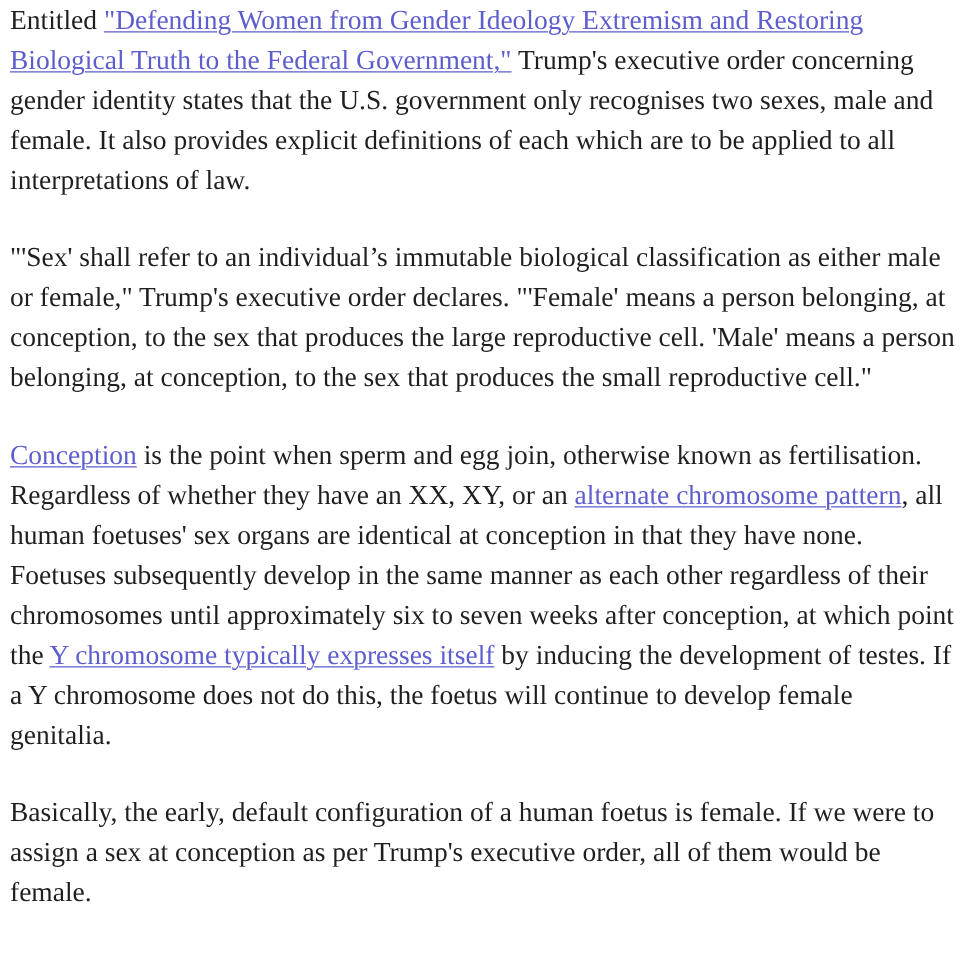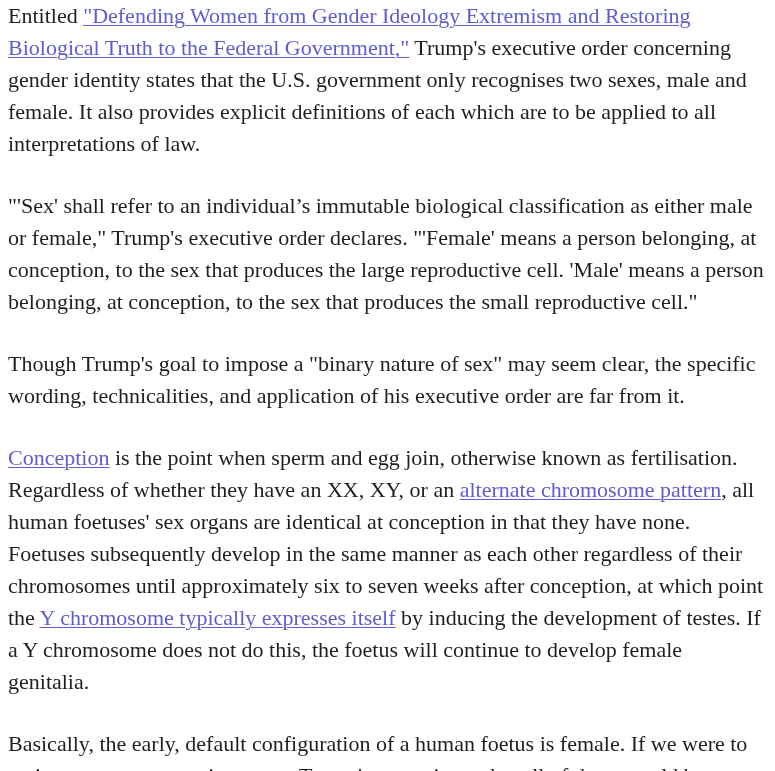--- a/index.html
+++ b/index.html
@@ -40,17 +40,16 @@
     cursor: pointer;
   }
 </style>
 </head>
 <body>
 
 <div class="page">
   <main class="article">
       <p><span>Entitled </span><a href="#" class="text-link">"Defending Women from Gender Ideology Extremism and Restoring Biological Truth to the Federal Government,"</a><span> Trump's executive order concerning gender identity states that the U.S. government only recognises two sexes, male and female. It also provides explicit definitions of each which are to be applied to all interpretations of law.</span></p>
       <p><span>"'Sex' shall refer to an individual’s immutable biological classification as either male or female," Trump's executive order declares. "'Female' means a person belonging, at conception, to the sex that produces the large reproductive cell. 'Male' means a person belonging, at conception, to the sex that produces the small reproductive cell."</span></p>
-      <p><span>Though Trump's goal to impose a "binary nature of sex" may seem clear, the specific wording, technicalities, and application of his executive order are far from it.</span></p>
       <p><a href="#" class="text-link">Conception</a><span> is the point when sperm and egg join, otherwise known as fertilisation. Regardless of whether they have an XX, XY, or an </span><a href="#" class="text-link">alternate chromosome pattern</a><span>, all human foetuses' sex organs are identical at conception in that they have none. Foetuses subsequently develop in the same manner as each other regardless of their chromosomes until approximately six to seven weeks after conception, at which point the </span><a href="#" class="text-link">Y chromosome typically expresses itself</a><span> by inducing the development of testes. If a Y chromosome does not do this, the foetus will continue to develop female genitalia.</span></p>
       <p><span>Basically, the early, default configuration of a human foetus is female. If we were to assign a sex at conception as per Trump's executive order, all of them would be female.</span></p>
     </main>
 </div>
 
 </body></html>

